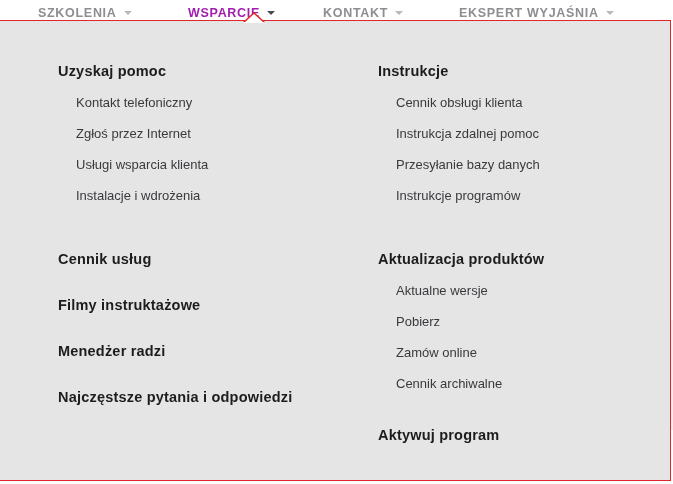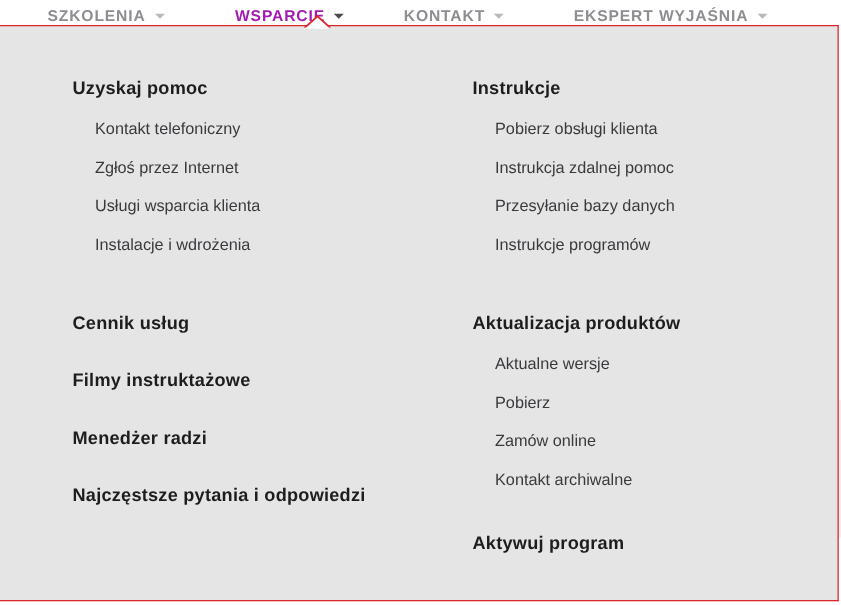--- a/index.html
+++ b/index.html
@@ -205,34 +205,34 @@
 
       <div class="group-heading standalone">Cennik usług</div>
       <div class="group-heading standalone">Filmy instruktażowe</div>
       <div class="group-heading standalone">Menedżer radzi</div>
       <div class="group-heading standalone">Najczęstsze pytania i odpowiedzi</div>
     </div>
 
     <div class="col col-right">
       <div class="group">
         <div class="group-heading">Instrukcje</div>
-        <div class="sub-link">Pobierz obsługi klienta</div>
+        <div class="sub-link">Cennik obsługi klienta</div>
         <div class="sub-link">Instrukcja zdalnej pomoc</div>
         <div class="sub-link">Przesyłanie bazy danych</div>
         <div class="sub-link">Instrukcje programów</div>
       </div>
 
       <div class="spacer-lg"></div>
 
       <div class="group">
         <div class="group-heading">Aktualizacja produktów</div>
         <div class="sub-link">Aktualne wersje</div>
         <div class="sub-link">Pobierz</div>
         <div class="sub-link">Zamów online</div>
-        <div class="sub-link">Kontakt archiwalne</div>
+        <div class="sub-link">Cennik archiwalne</div>
       </div>
 
       <div class="spacer-md"></div>
 
       <div class="group-heading standalone">Aktywuj program</div>
     </div>
 
   </div>
 </div>
 

